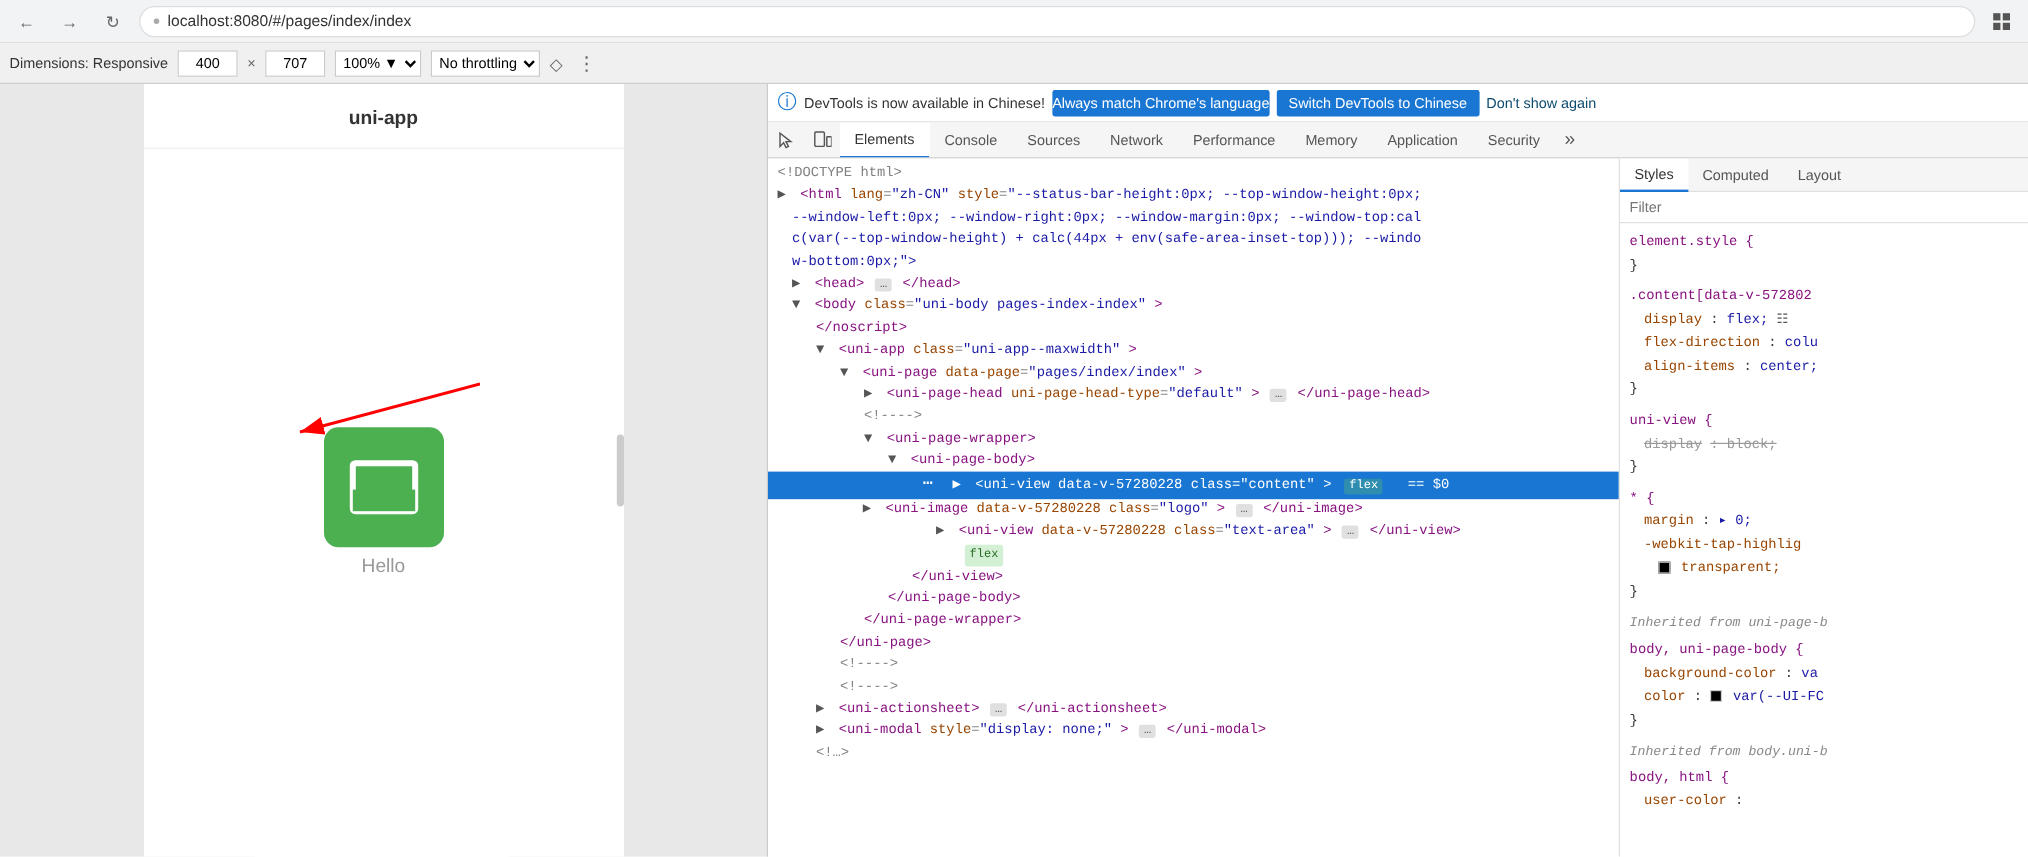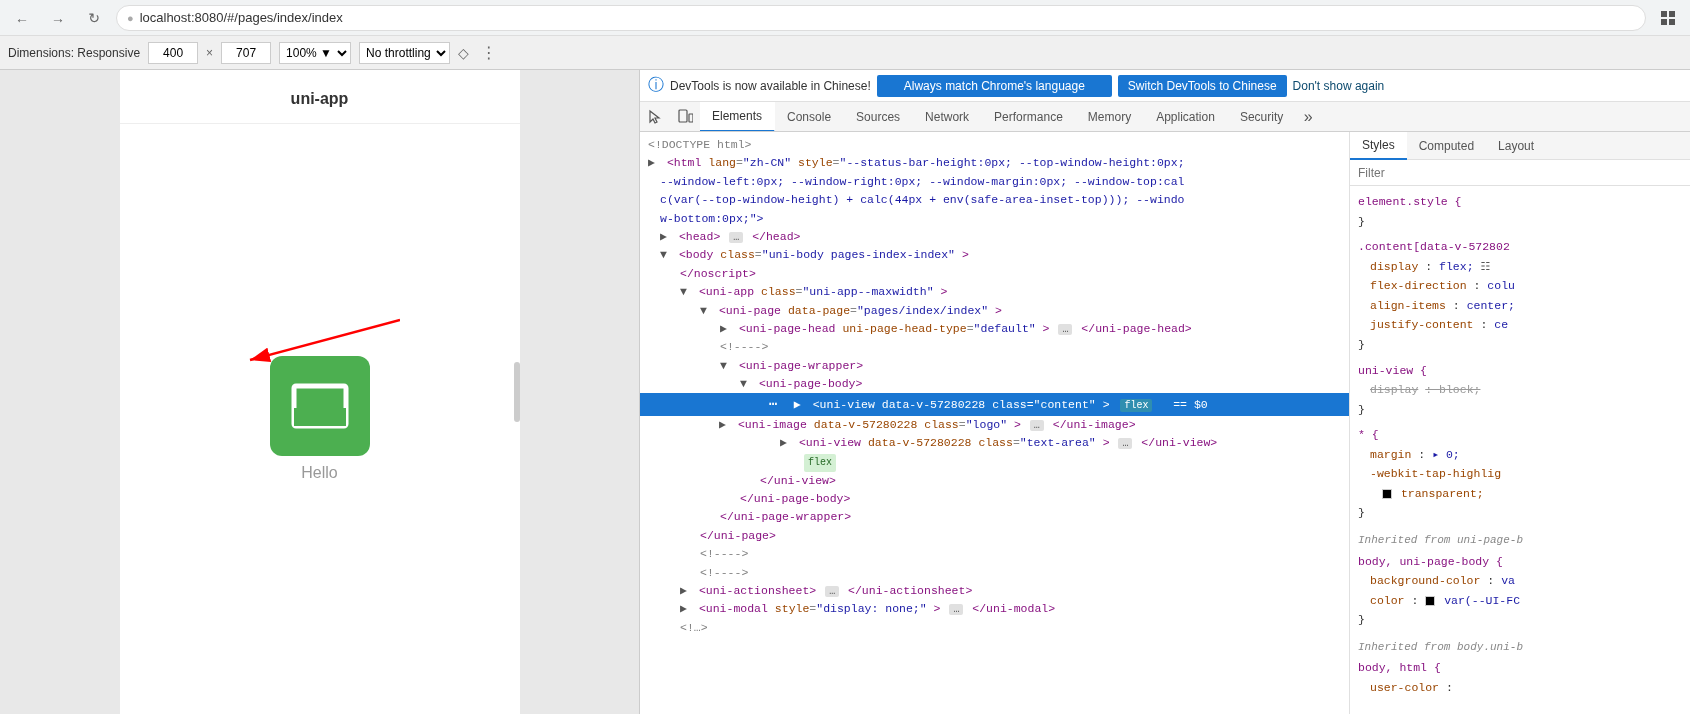--- a/index.html
+++ b/index.html
@@ -139,21 +139,21 @@
       border-bottom: 1px solid #e0e0e0;
       display: flex;
       align-items: center;
       height: 32px;
       padding: 0 8px;
       gap: 6px;
     }
     .info-icon { color: #1976D2; font-size: 16px; }
     .info-text { font-size: 12px; color: #333; }
     .btn-match {
-      background: #1976D2; color: #fff; border: none; padding: 4px 27px; font-size: 12px; cursor: pointer; border-radius: 2px; white-space: nowrap;
+      background: #1976D2; color: #fff; border: none; padding: 4px 0; font-size: 12px; cursor: pointer; border-radius: 2px; white-space: nowrap;
     }
     .btn-switch {
       background: #1976D2; color: #fff; border: none; padding: 4px 10px; font-size: 12px; cursor: pointer; border-radius: 2px; white-space: nowrap;
     }
     .btn-dont-show { font-size: 12px; color: #0c4a6e; cursor: pointer; border: none; background: none; white-space: nowrap; }
 
     
     .dt-tabs {
       display: flex;
       align-items: center;
@@ -606,25 +606,20 @@
               <span class="style-prop">flex-direction</span>
               <span class="style-colon">: </span>
               <span class="style-val">colu</span>
             </div>
             <div>
               <span class="style-prop">align-items</span>
               <span class="style-colon">: </span>
               <span class="style-val">center;</span>
             </div>
             <div>
-              <span class="style-prop">justify-content</span>
-              <span class="style-colon">: </span>
-              <span class="style-val">ce</span>
-            </div>
-            <div>
               <span class="style-brace">}</span>
             </div>
           </div>
 
           <div class="style-rule">
             <div>
               <span class="style-selector">uni-view {</span>
             </div>
             <div>
               <span class="style-prop strikethrough">display</span>

